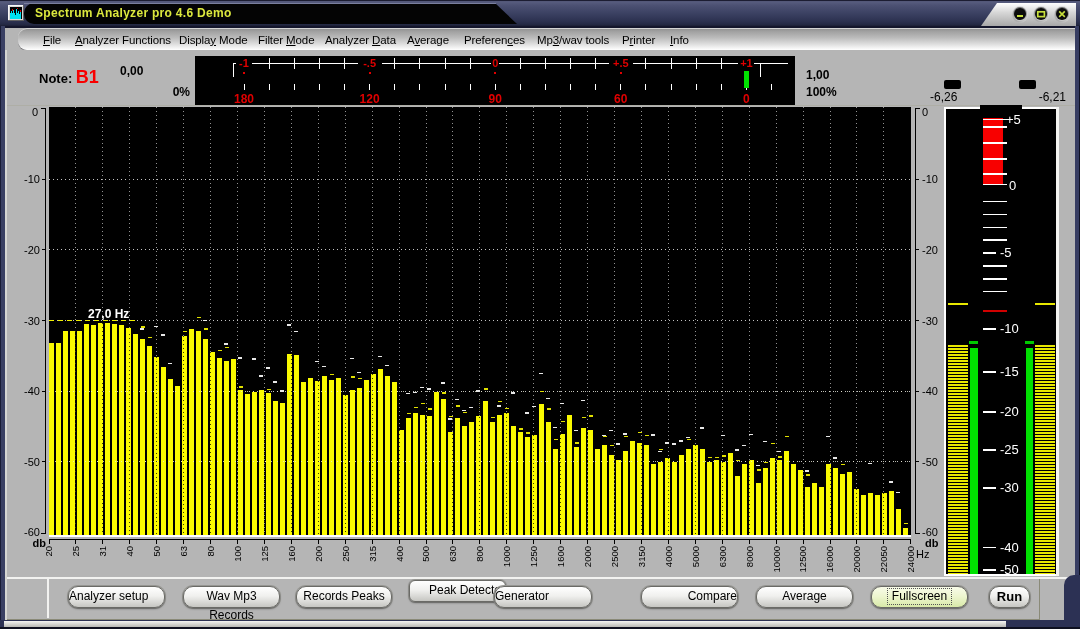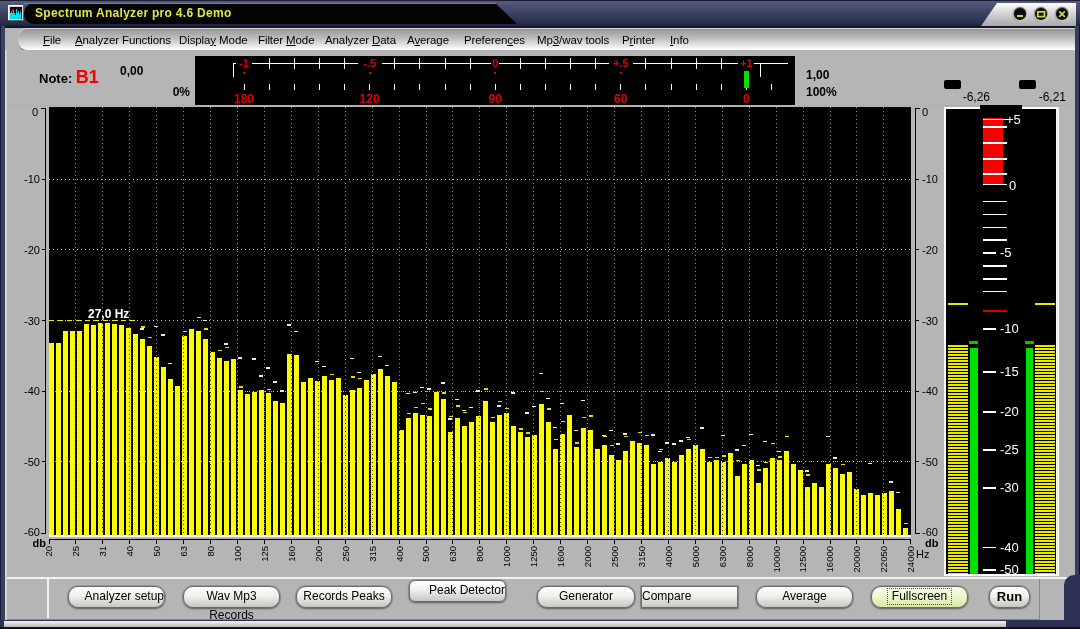--- a/index.html
+++ b/index.html
@@ -131,21 +131,21 @@
 <text x="369.6" y="103" font-size="12" font-weight="bold" fill="#e00000" text-anchor="middle">120</text>
 <text x="495.2" y="103" font-size="12" font-weight="bold" fill="#e00000" text-anchor="middle">90</text>
 <text x="620.8" y="103" font-size="12" font-weight="bold" fill="#e00000" text-anchor="middle">60</text>
 <text x="746.4" y="103" font-size="12" font-weight="bold" fill="#e00000" text-anchor="middle">0</text>
 </svg>
 <div style="position:absolute;left:4px;top:105px;width:1072px;height:1px;background:#aaaa9c;opacity:.6"></div>
 <div style="position:absolute;left:806px;top:68px;font:bold 12px 'Liberation Sans',sans-serif">1,00</div>
 <div style="position:absolute;left:806px;top:85px;font:bold 12px 'Liberation Sans',sans-serif">100%</div>
 <div style="position:absolute;left:944px;top:80px;width:17px;height:9px;background:#000;border-radius:2px"></div>
 <div style="position:absolute;left:1019px;top:80px;width:17px;height:9px;background:#000;border-radius:2px"></div>
-<div style="position:absolute;left:930px;top:90px;width:60px;text-align:right;font:12px 'Liberation Sans',sans-serif">-6,26</div>
+<div style="position:absolute;left:930px;top:90px;width:60px;text-align:left;font:12px 'Liberation Sans',sans-serif">-6,26</div>
 <div style="position:absolute;left:1006px;top:90px;width:60px;text-align:right;font:12px 'Liberation Sans',sans-serif">-6,21</div>
 
 <svg width="944" height="472" viewBox="0 105 944 472" style="position:absolute;left:0;top:105" shape-rendering="crispEdges" font-family="Liberation Sans, sans-serif">
 <rect x="49" y="107" width="862" height="428" fill="#000"></rect>
 <line x1="49" y1="179.2" x2="911" y2="179.2" stroke="#c2c2c2" stroke-width="1" stroke-dasharray="1 3"></line>
 <line x1="49" y1="249.8" x2="911" y2="249.8" stroke="#c2c2c2" stroke-width="1" stroke-dasharray="1 3"></line>
 <line x1="49" y1="320.5" x2="911" y2="320.5" stroke="#c2c2c2" stroke-width="1" stroke-dasharray="1 3"></line>
 <line x1="49" y1="391.1" x2="911" y2="391.1" stroke="#c2c2c2" stroke-width="1" stroke-dasharray="1 3"></line>
 <line x1="49" y1="461.8" x2="911" y2="461.8" stroke="#c2c2c2" stroke-width="1" stroke-dasharray="1 3"></line>
 <line x1="75.9" y1="107" x2="75.9" y2="535" stroke="#929292" stroke-width="1" stroke-dasharray="1 3"></line>
@@ -604,26 +604,26 @@
 <text x="1000" y="492" font-size="13" fill="#fff">-30</text>
 <line x1="983" y1="547.5" x2="996" y2="547.5" stroke="#fff" stroke-width="1.5"></line>
 <text x="1000" y="551.5" font-size="13" fill="#fff">-40</text>
 <line x1="983" y1="570" x2="996" y2="570" stroke="#fff" stroke-width="1.5"></line>
 <text x="1000" y="574" font-size="13" fill="#fff">-50</text>
 </svg>
 <div style="position:absolute;left:4px;top:577px;width:1072px;height:2px;background:#f2f2f0"></div>
 <div style="position:absolute;left:47px;top:579px;width:2px;height:39px;background:#f2f2f0"></div>
 <div style="position:absolute;left:1039px;top:579px;width:1px;height:41px;background:#8a8a78"></div>
 <div style="position:absolute;left:4px;top:619px;width:1036px;height:1px;background:#8a8a78"></div>
-<div style="position:absolute;left:68px;top:586px;width:95px;height:20px;border-radius:10px;background:linear-gradient(180deg,#ffffff,#f0f0ee 45%,#c6c6c2);border:1px solid #6a6a66;box-shadow:0 1px 2px rgba(60,60,60,.6),0 0 0 1px #9a9a96;font:12px 'Liberation Sans',sans-serif;text-align:right;line-height:19px;color:#000">Analyzer setup</div>
+<div style="position:absolute;left:68px;top:586px;width:95px;height:20px;border-radius:10px;background:linear-gradient(180deg,#ffffff,#f0f0ee 45%,#c6c6c2);border:1px solid #6a6a66;box-shadow:0 1px 2px rgba(60,60,60,.6),0 0 0 1px #9a9a96;font:12px 'Liberation Sans',sans-serif;text-align:left;line-height:19px;color:#000">Analyzer setup</div>
 <div style="position:absolute;left:183px;top:586px;width:95px;height:20px;border-radius:10px;background:linear-gradient(180deg,#ffffff,#f0f0ee 45%,#c6c6c2);border:1px solid #6a6a66;box-shadow:0 1px 2px rgba(60,60,60,.6),0 0 0 1px #9a9a96;font:12px 'Liberation Sans',sans-serif;text-align:center;line-height:19px;color:#000">Wav Mp3 Records</div>
 <div style="position:absolute;left:296px;top:586px;width:94px;height:20px;border-radius:10px;background:linear-gradient(180deg,#ffffff,#f0f0ee 45%,#c6c6c2);border:1px solid #6a6a66;box-shadow:0 1px 2px rgba(60,60,60,.6),0 0 0 1px #9a9a96;font:12px 'Liberation Sans',sans-serif;text-align:center;line-height:19px;color:#000">Records Peaks</div>
 <div style="position:absolute;left:409px;top:580px;width:95px;height:20px;border-radius:6px;background:linear-gradient(180deg,#ffffff,#f0f0ee 45%,#c6c6c2);border:1px solid #6a6a66;box-shadow:0 1px 2px rgba(60,60,60,.6),0 0 0 1px #9a9a96;font:12px 'Liberation Sans',sans-serif;text-align:right;line-height:19px;color:#000">Peak Detector</div>
-<div style="position:absolute;left:537px;top:586px;width:96px;height:20px;border-radius:10px;background:linear-gradient(180deg,#ffffff,#f0f0ee 45%,#c6c6c2);border:1px solid #6a6a66;box-shadow:0 1px 2px rgba(60,60,60,.6),0 0 0 1px #9a9a96;font:12px 'Liberation Sans',sans-serif;text-align:center;line-height:19px;color:#000">Generator</div>
-<div style="position:absolute;left:641px;top:586px;width:95px;height:20px;border-radius:0;background:linear-gradient(180deg,#ffffff,#f0f0ee 45%,#c6c6c2);border:1px solid #6a6a66;box-shadow:0 1px 2px rgba(60,60,60,.6),0 0 0 1px #9a9a96;font:12px 'Liberation Sans',sans-serif;text-align:left;line-height:19px;color:#000">Compare</div>
+<div style="position:absolute;left:494px;top:586px;width:96px;height:20px;border-radius:10px;background:linear-gradient(180deg,#ffffff,#f0f0ee 45%,#c6c6c2);border:1px solid #6a6a66;box-shadow:0 1px 2px rgba(60,60,60,.6),0 0 0 1px #9a9a96;font:12px 'Liberation Sans',sans-serif;line-height:19px;color:#000">Generator</div>
+<div style="position:absolute;left:641px;top:586px;width:95px;height:20px;border-radius:10px;background:linear-gradient(180deg,#ffffff,#f0f0ee 45%,#c6c6c2);border:1px solid #6a6a66;box-shadow:0 1px 2px rgba(60,60,60,.6),0 0 0 1px #9a9a96;font:12px 'Liberation Sans',sans-serif;text-align:right;line-height:19px;color:#000">Compare</div>
 <div style="position:absolute;left:756px;top:586px;width:95px;height:20px;border-radius:10px;background:linear-gradient(180deg,#ffffff,#f0f0ee 45%,#c6c6c2);border:1px solid #6a6a66;box-shadow:0 1px 2px rgba(60,60,60,.6),0 0 0 1px #9a9a96;font:12px 'Liberation Sans',sans-serif;text-align:center;line-height:19px;color:#000">Average</div>
 <div style="position:absolute;left:871px;top:586px;width:95px;height:20px;border-radius:10px;background:linear-gradient(180deg,#f8fbe8,#eef6d0 45%,#d8e9a8);border:1px solid #6a6a66;box-shadow:0 1px 2px rgba(60,60,60,.6),0 0 0 1px #9a9a96;font:12px 'Liberation Sans',sans-serif;text-align:center;line-height:19px;color:#000"><span style="display:inline-block;border:1px dotted #555;padding:0 4px;line-height:15px">Fullscreen</span></div>
 <div style="position:absolute;left:989px;top:586px;width:39px;height:20px;border-radius:10px;background:linear-gradient(180deg,#ffffff,#f0f0ee 45%,#c6c6c2);border:1px solid #6a6a66;box-shadow:0 1px 2px rgba(60,60,60,.6),0 0 0 1px #9a9a96;font:bold 13px 'Liberation Sans',sans-serif;text-align:center;line-height:19px;color:#000">Run</div>
 
 <div style="position:absolute;left:0;top:26px;width:1px;height:603px;background:#191c36"></div>
 <div style="position:absolute;left:1078px;top:26px;width:2px;height:603px;background:#101224"></div>
 <div style="position:absolute;left:1px;top:26px;width:4px;height:600px;background:#3a4063"></div>
 <div style="position:absolute;left:1075px;top:26px;width:4px;height:600px;background:#373d62"></div>
 <div style="position:absolute;left:1064px;top:575px;width:16px;height:54px;background:#2c3154;border-top-left-radius:10px"></div>
 <div style="position:absolute;left:5px;top:50px;width:2px;height:570px;background:#d6d6d2"></div>

